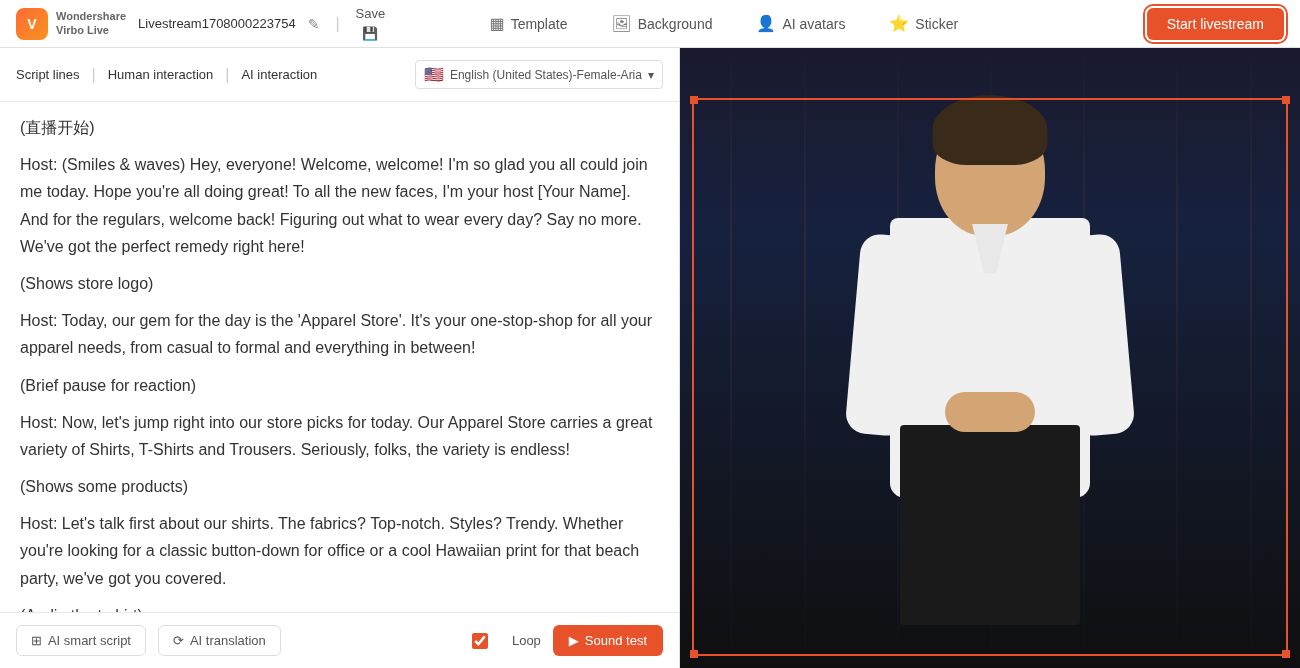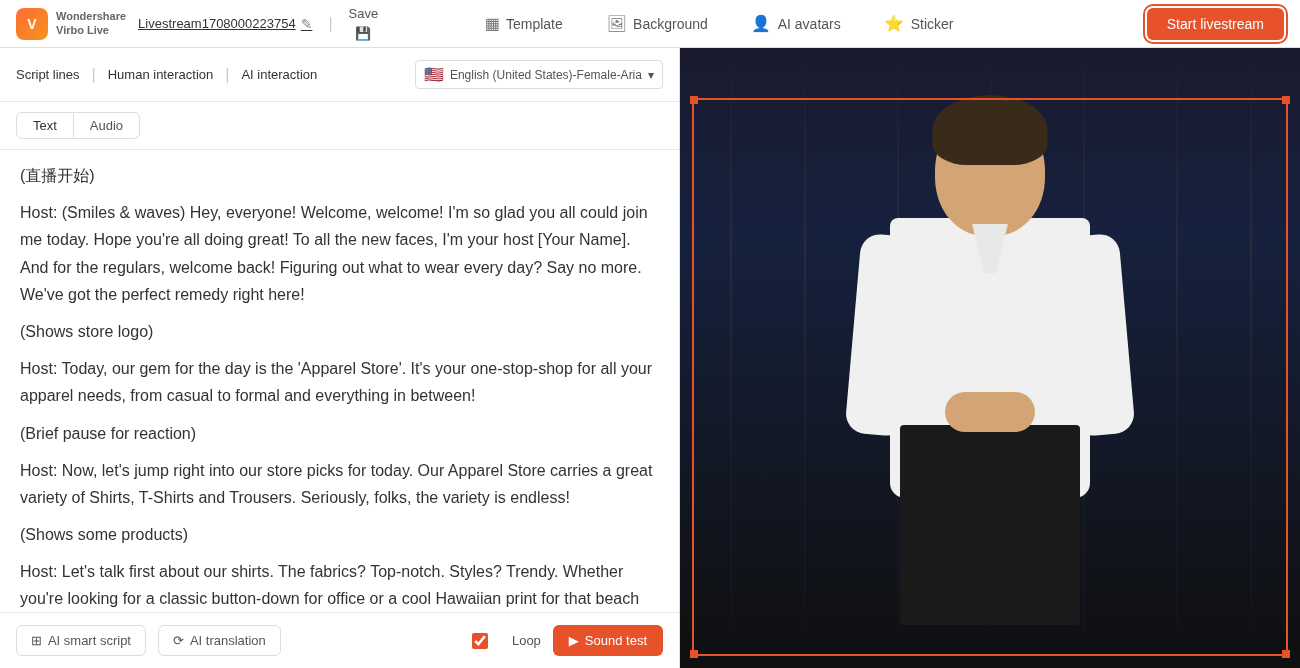--- a/index.html
+++ b/index.html
@@ -12,21 +12,21 @@
       padding: 0 16px; gap: 12px;
     }
     .logo-area { display: flex; align-items: center; gap: 8px; }
     .logo-icon {
       width: 32px; height: 32px; background: linear-gradient(135deg, #ff6b35, #f7931e);
       border-radius: 8px; display: flex; align-items: center; justify-content: center;
       color: white; font-size: 14px; font-weight: bold;
     }
     .logo-text { font-size: 13px; font-weight: 600; color: #333; line-height: 1.2; }
     .logo-text span { display: block; font-size: 11px; font-weight: 700; color: #666; }
-    .stream-name { font-size: 13px; color: #333; display: flex; align-items: center; gap: 5px; text-decoration: underline; }
+    .stream-name { font-size: 13px; color: #333; display: flex; align-items: center; gap: 12px; }
     .edit-icon { color: #888; cursor: pointer; font-size: 14px; }
     .separator { color: #ccc; margin: 0 4px; }
     .save-btn { display: flex; align-items: center; gap: 5px; font-size: 13px; color: #555; cursor: pointer; background: none; border: none; flex-direction: column; }
     .nav-center { display: flex; align-items: center; gap: 28px; margin: 0 auto; }
     .nav-item { display: flex; align-items: center; gap: 6px; font-size: 14px; color: #555; cursor: pointer; padding: 4px 8px; }
     .nav-item .nav-icon { font-size: 16px; color: #777; }
     .start-btn {
       background: #e8522a; color: white; border: none; border-radius: 6px;
       padding: 8px 20px; font-size: 14px; font-weight: 500; cursor: pointer;
       margin-left: auto; outline: 2px solid #e8522a; outline-offset: 2px;
@@ -252,24 +252,20 @@
       <span class="script-tab">Human interaction</span>
       <span class="script-tab-sep">|</span>
       <span class="script-tab">AI interaction</span>
       <div class="lang-selector">
         <span class="flag">🇺🇸</span>
         <span>English (United States)-Female-Aria</span>
         <span>▾</span>
       </div>
     </div>
 
-    <div class="text-audio-tabs">
-      <button class="tab-btn active">Text</button>
-      <button class="tab-btn">Audio</button>
-    </div>
 
     <div class="script-content">
       <p>(直播开始)</p>
       <p>Host: (Smiles &amp; waves) Hey, everyone! Welcome, welcome! I'm so glad you all could join me today. Hope you're all doing great! To all the new faces, I'm your host [Your Name]. And for the regulars, welcome back! Figuring out what to wear every day? Say no more. We've got the perfect remedy right here!</p>
       <p>(Shows store logo)</p>
       <p>Host: Today, our gem for the day is the 'Apparel Store'. It's your one-stop-shop for all your apparel needs, from casual to formal and everything in between!</p>
       <p>(Brief pause for reaction)</p>
       <p>Host: Now, let's jump right into our store picks for today. Our Apparel Store carries a great variety of Shirts, T-Shirts and Trousers. Seriously, folks, the variety is endless!</p>
       <p>(Shows some products)</p>
       <p>Host: Let's talk first about our shirts. The fabrics? Top-notch. Styles? Trendy. Whether you're looking for a classic button-down for office or a cool Hawaiian print for that beach party, we've got you covered.</p>

